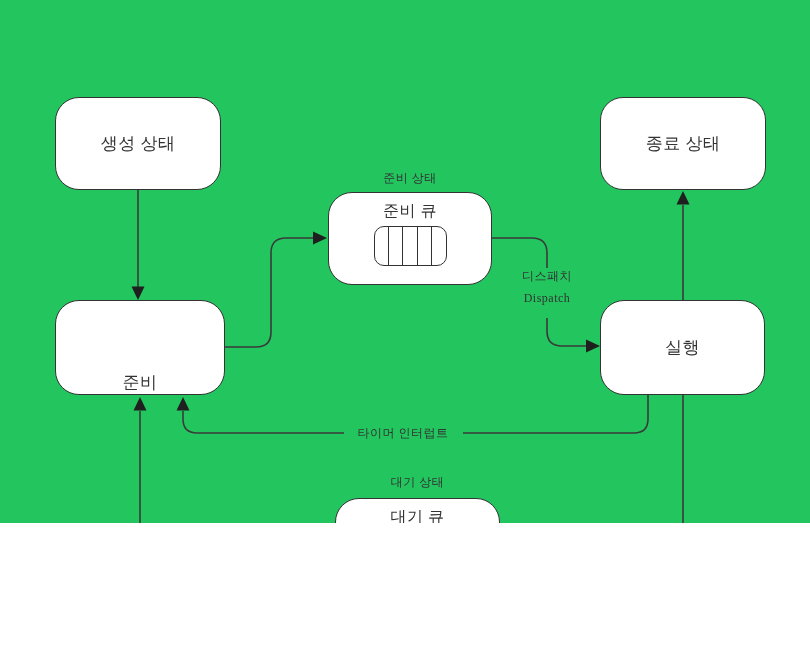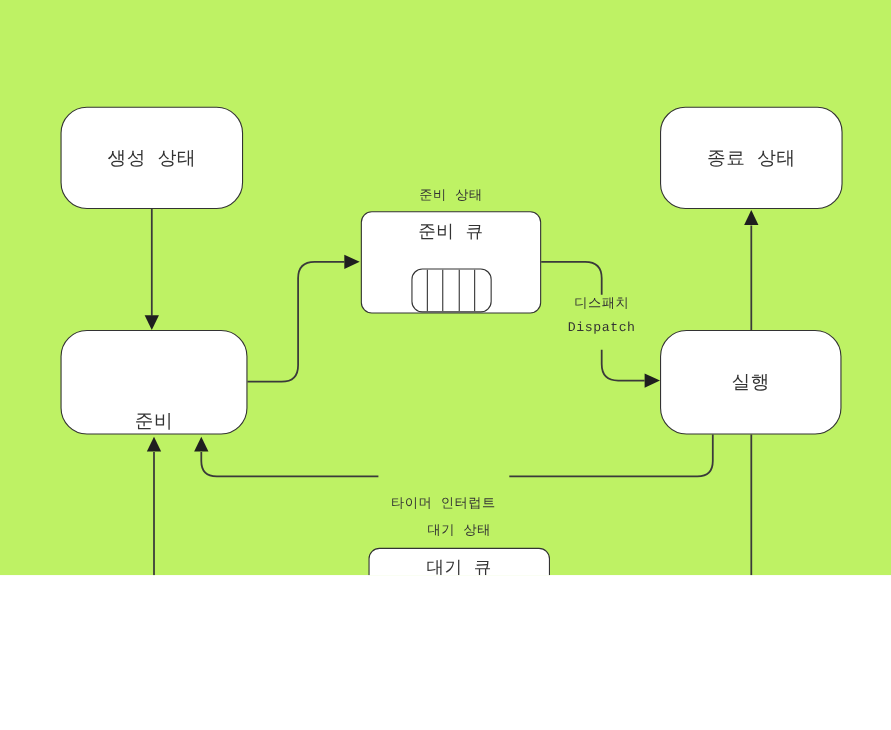--- a/index.html
+++ b/index.html
@@ -4,22 +4,22 @@
 <style>
   html, body {
     margin: 0;
     padding: 0;
     background: #ffffff;
   }
   #stage {
     position: relative;
     width: 810px;
     height: 523px;
-    background: #bef264;
-    font-family: Liberation Mono, monospace;
+    background: #22c55e;
+    font-family: Liberation Serif, serif;
     color: #333333;
     overflow: hidden;
   }
   #edges {
     position: absolute;
     left: 0; top: 0;
     width: 810px; height: 664px;
     z-index: 1;
   }
   .node {
@@ -29,23 +29,23 @@
     border-radius: 24px;
     display: flex;
     align-items: center;
     justify-content: center;
     box-sizing: border-box;
     z-index: 2;
     font-size: 17px;
     letter-spacing: 0.5px;
   }
   .node.queue-node {
-    border-radius: 10px;
+    border-radius: 24px;
     flex-direction: column;
-    justify-content: space-between;
+    justify-content: flex-start;
     padding-top: 7px;
     gap: 4px;
     font-size: 16px;
   }
   .queue-title {
     line-height: 22px;
   }
   .queue-icon {
     width: 73px;
     height: 40px;
@@ -72,21 +72,21 @@
   }
   #node-create    { left: 55px;  top: 97px;  width: 166px; height: 93px; }
   #node-terminate { left: 600px; top: 97px;  width: 166px; height: 93px; border-radius: 23px; }
   #node-ready-queue { left: 328px; top: 192px; width: 164px; height: 93px; }
   #node-ready     { left: 55px;  top: 300px; width: 170px; height: 95px; align-items: flex-end; }
   #node-running   { left: 600px; top: 300px; width: 165px; height: 95px; }
   #node-wait-queue { left: 335px; top: 498px; width: 165px; height: 92px; gap: 20px; }
   #label-ready-state { left: 328px; top: 167px; width: 164px; }
   #label-wait-state  { left: 335px; top: 471px; width: 165px; }
   #label-dispatch    { left: 487px; top: 265px; width: 120px; }
-  #label-timer       { left: 333px; top: 422px; width: 140px; margin-top: 25px; }
+  #label-timer       { left: 333px; top: 422px; width: 140px; }
 </style>
 </head>
 <body>
 
 <div id="stage">
 
   <svg id="edges" viewBox="0 0 810 664" fill="none" stroke="#3a3a3a" stroke-width="1.6">
 
     <path d="M138,190 V287"></path>
     <polygon points="138,300 131.5,286.5 144.5,286.5" fill="#1f1f1f" stroke="none"></polygon>

